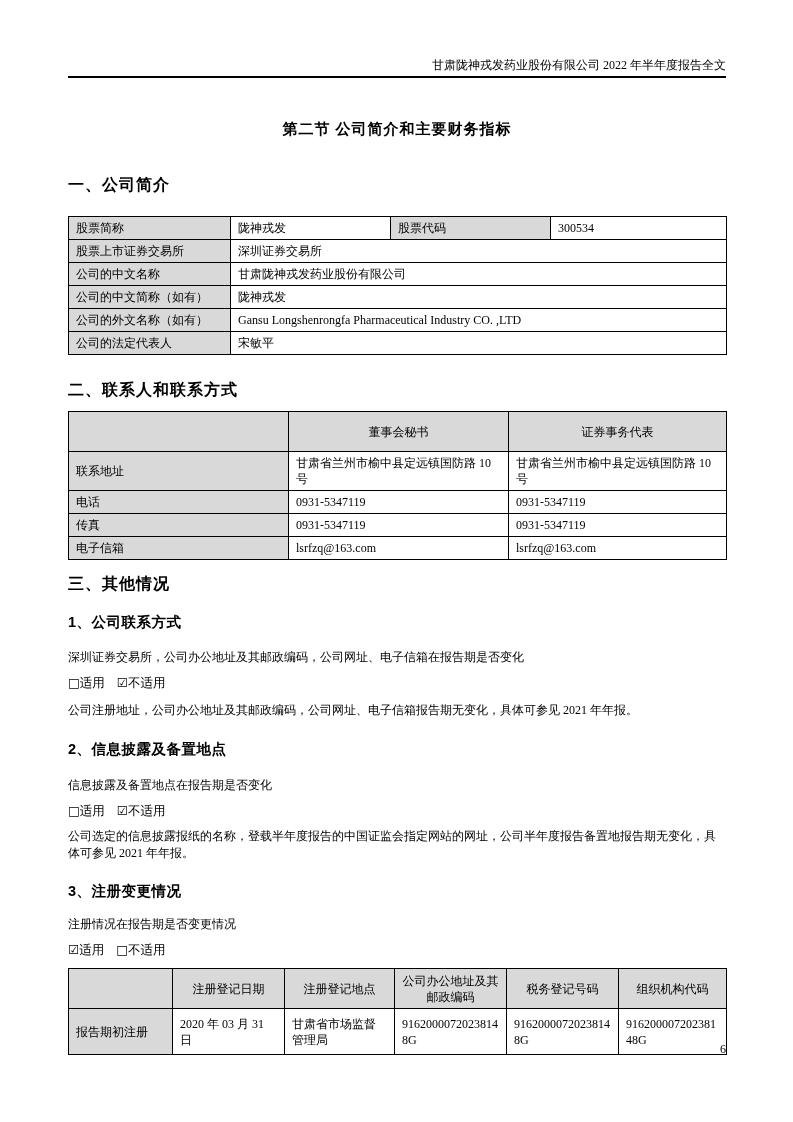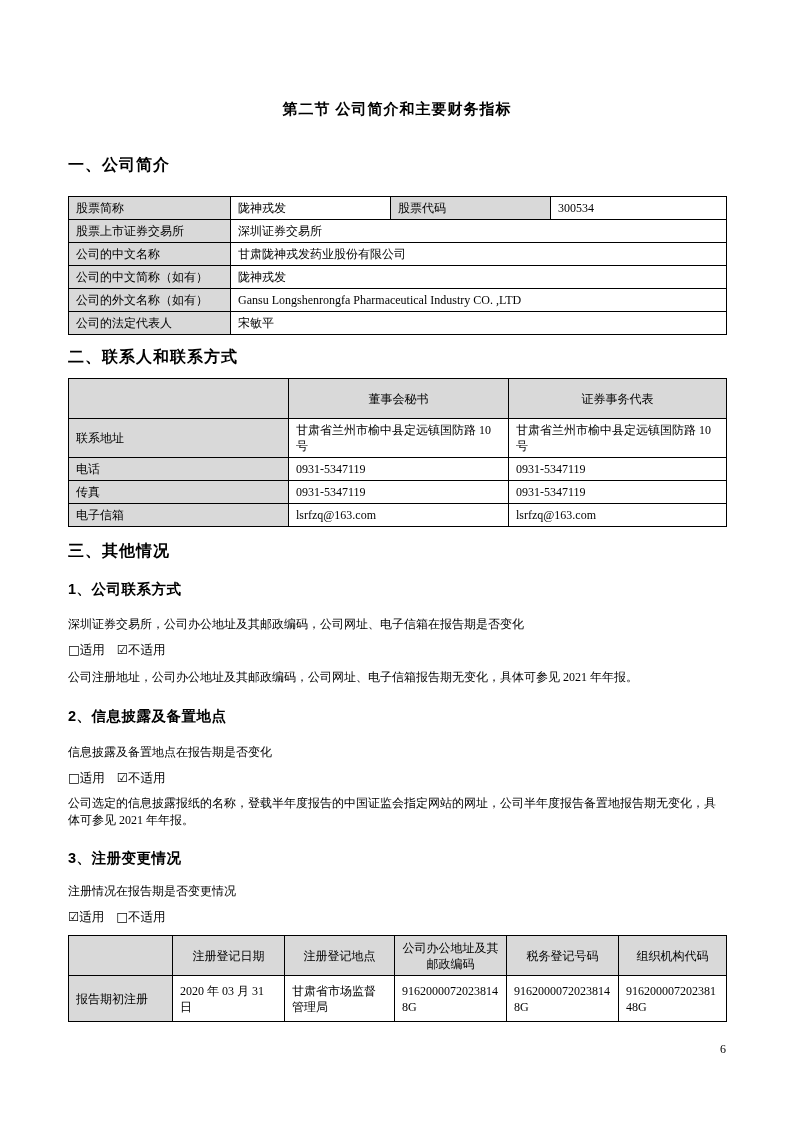--- a/index.html
+++ b/index.html
@@ -38,21 +38,21 @@
     letter-spacing: 1px;
   }
   .h-sub {
     font-family: "Liberation Sans", "DejaVu Sans", sans-serif;
     font-size: 14.5px;
     font-weight: bold;
     line-height: 18px;
     letter-spacing: 0.5px;
   }
   .mt-s1   { margin-top: 32px; }
-  .mt-s2   { margin-top: 12px; }
+  .mt-s2   { margin-top: 25px; }
   .mt-s3   { margin-top: 14px; }
   .mt-sub1 { margin-top: 19px; }
   .mt-sub2 { margin-top: 21px; }
   .mt-sub3 { margin-top: 20px; }
   p.body-line { font-size: 12px; line-height: 17px; }
   .q1 { margin-top: 18px; }
   .q2 { margin-top: 19px; }
   .q3 { margin-top: 16px; }
   .note { margin-top: 10px; }
   .note2 { margin-top: 8px; }
@@ -92,20 +92,21 @@
     right: 67px;
     font-size: 12px;
     line-height: 14px;
   }
 </style>
 </head>
 <body>
 
 <div class="page">
 
+  <div class="doc-header">甘肃陇神戎发药业股份有限公司 2022 年半年度报告全文</div>
 
   <div class="doc-title">第二节 公司简介和主要财务指标</div>
 
   <div class="h-sec mt-s1">一、公司简介</div>
 
   <table class="tbl-company">
     <colgroup>
       <col style="width:162px">
         <col style="width:160px">
         <col style="width:160px">

